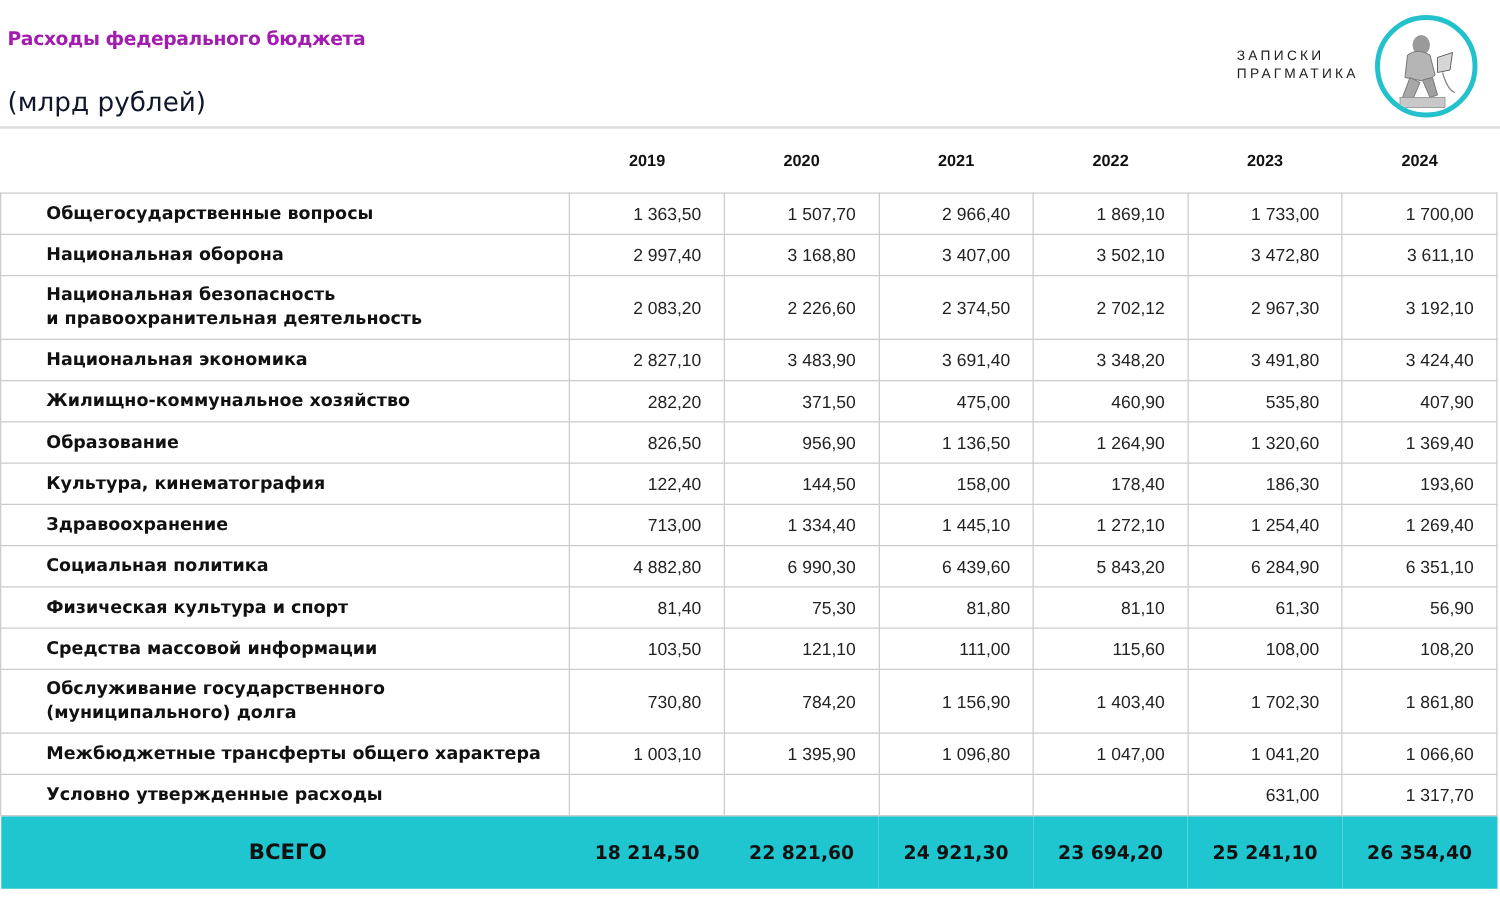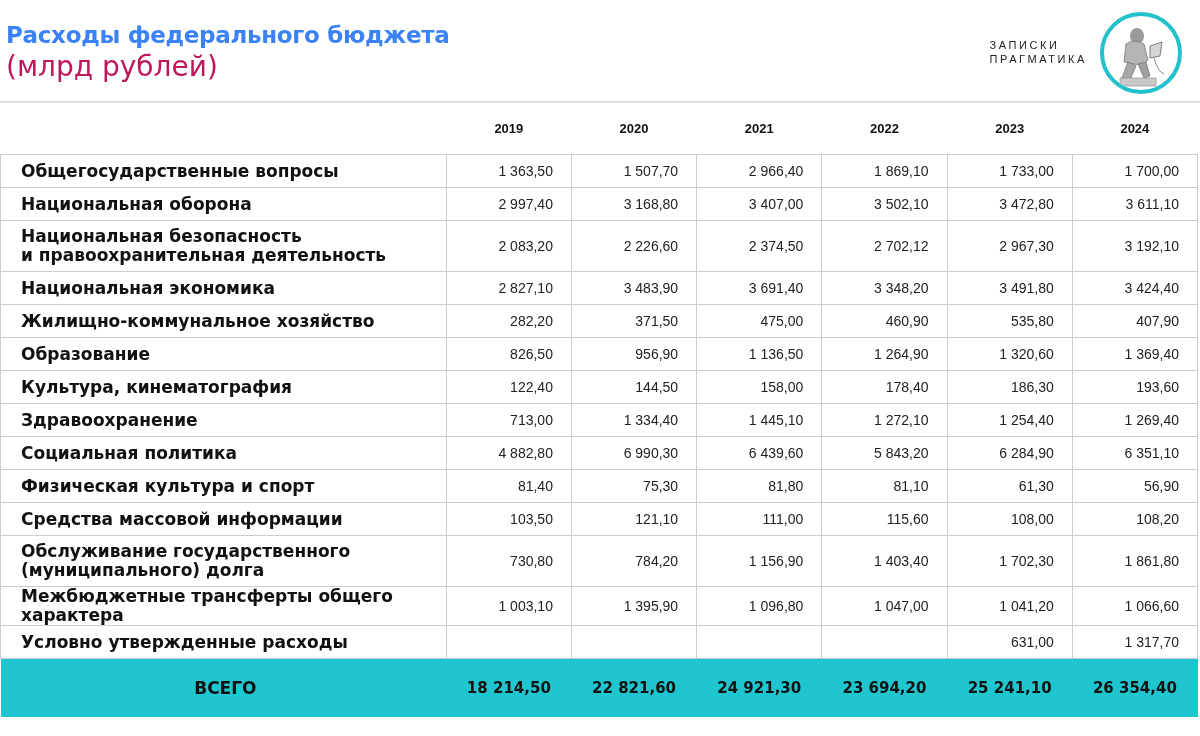--- a/index.html
+++ b/index.html
@@ -1,33 +1,33 @@
 <!DOCTYPE html>
 <html><head>
 <meta charset="utf-8">
 <style>
   html, body { margin: 0; padding: 0; background: #ffffff; }
   body { width: 1200px; height: 736px; position: relative; overflow: hidden;
          font-family: "DejaVu Sans", sans-serif; color: #111; }
   .header { position: absolute; left: 0; top: 0; width: 1200px; height: 102px; }
-  .title { position: absolute; left: 6px; top: 22px; font-size: 23px; font-weight: bold;
-           letter-spacing: -0.3px; color: #3b82f6; }
-  .subtitle { position: absolute; left: 6px; top: 50px; font-size: 28px; color: #be185d; }
+  .title { position: absolute; left: 6px; top: 22px; font-size: 15px; font-weight: bold;
+           letter-spacing: -0.3px; color: #a21caf; }
+  .subtitle { position: absolute; left: 6px; top: 70px; font-size: 21px; color: #0f172a; }
   .brand { position: absolute; right: 113px; top: 38px; text-align: left;
            font-family: "Liberation Sans", sans-serif; font-size: 11px; letter-spacing: 2.6px;
            line-height: 14px; color: #222; }
   .logo { position: absolute; left: 1100px; top: 12px; width: 74px; height: 74px;
           border: 4px solid #22c1cc; border-radius: 50%; background: #fff; overflow: hidden; }
   .hr { position: absolute; left: 0; top: 101px; width: 1200px; height: 2px; background: #dddddd; }
 
   table { position: absolute; left: 0; top: 103px; border-collapse: collapse; width: 1198px; }
   th { height: 51px; font-size: 13px; font-weight: bold; text-align: center; padding: 0;
        font-family: "Liberation Sans", sans-serif; }
   td { border: 1px solid #cccccc; padding: 0; font-size: 14px; }
-  td.label { width: 424px; padding-left: 20px; font-weight: bold; font-size: 17px;
+  td.label { width: 424px; padding-left: 36px; font-weight: bold; font-size: 14px;
              line-height: 19px; text-align: left; }
   td.num { width: 125px; text-align: right; padding-right: 18px; box-sizing: border-box;
            font-family: "Liberation Sans", sans-serif; color: #222; }
   tr.single td { height: 32px; }
   tr.double td { height: 50px; }
   tr.total td { background: #1fc6cf; border: none; height: 50px; font-weight: bold;
                 font-size: 15px; text-align: center; padding: 4px; }
   tr.total td.label-total { font-size: 17px; padding-right: 0; }
 </style>
 </head>

